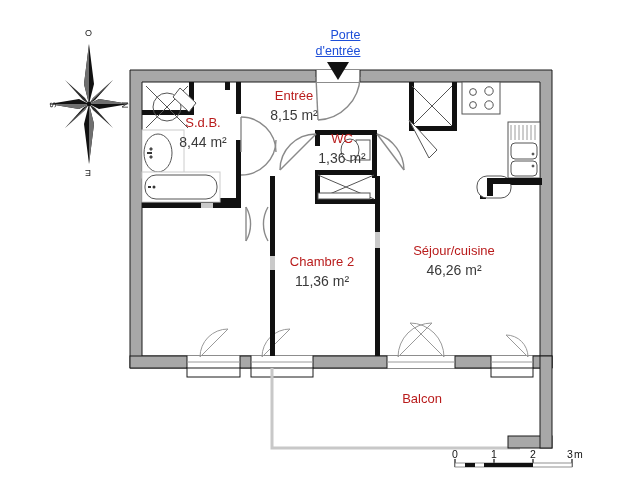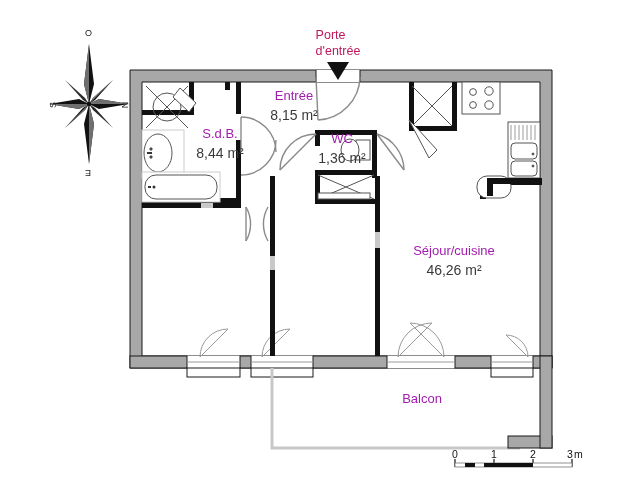--- a/index.html
+++ b/index.html
@@ -32,32 +32,33 @@
   
   .label {
     position: absolute;
     white-space: nowrap;
     text-align: center;
     transform: translateX(-50%);
     line-height: 1.15;
   }
   .room-name {
     font-size: 13px;
-    color: #a21caf;
+    color: #b91c1c;
   }
   .room-area {
     font-size: 14px;
     color: #3a3a3a;
     margin-top: 3px;
   }
   .door-note {
     font-size: 12.5px;
-    color: #be185d;
-    text-align: left;
+    color: #1d4ed8;
+    text-align: right;
     line-height: 1.25;
+    text-decoration: underline;
   }
   .compass-letter {
     position: absolute;
     font-size: 9px;
     color: #222222;
     transform-origin: center center;
   }
   .scale-num {
     position: absolute;
     font-size: 10.5px;
@@ -307,36 +308,40 @@
   <div class="compass-letter" style="left:85px; top:28px; transform:rotate(0deg);">O</div>
   <div class="compass-letter" style="left:122px; top:100px; transform:rotate(90deg);">N</div>
   <div class="compass-letter" style="left:50px; top:100px; transform:rotate(-90deg);">S</div>
   <div class="compass-letter" style="left:85px; top:168px; transform:rotate(180deg);">E</div>
 
   <div class="label" style="left:294px; top:89px;">
     <div class="room-name">Entrée</div>
     <div class="room-area">8,15 m²</div>
   </div>
 
-  <div class="label" style="left:203px; top:127px;margin-left:17px;">
+  <div class="label" style="left:203px; top:116px;">
     <div class="room-name">S.d.B.</div>
     <div class="room-area">8,44 m²</div>
   </div>
 
   <div class="label" style="left:342px; top:132px;">
     <div class="room-name">WC</div>
     <div class="room-area">1,36 m²</div>
   </div>
 
   <div class="label" style="left:454px; top:244px;">
     <div class="room-name">Séjour/cuisine</div>
     <div class="room-area">46,26 m²</div>
   </div>
 
 
+  <div class="label" style="left:322px; top:255px;">
+    <div class="room-name">Chambre 2</div>
+    <div class="room-area">11,36 m²</div>
+  </div>
 
   <div class="label" style="left:422px; top:392px;">
     <div class="room-name">Balcon</div>
   </div>
 
   <div class="scale-num" style="left:455px; top:448px;">0</div>
   <div class="scale-num" style="left:494px; top:448px;">1</div>
   <div class="scale-num" style="left:533px; top:448px;">2</div>
   <div class="scale-num" style="left:570px; top:448px;">3</div>
   <div class="scale-unit" style="left:574px; top:448px;">m</div>

